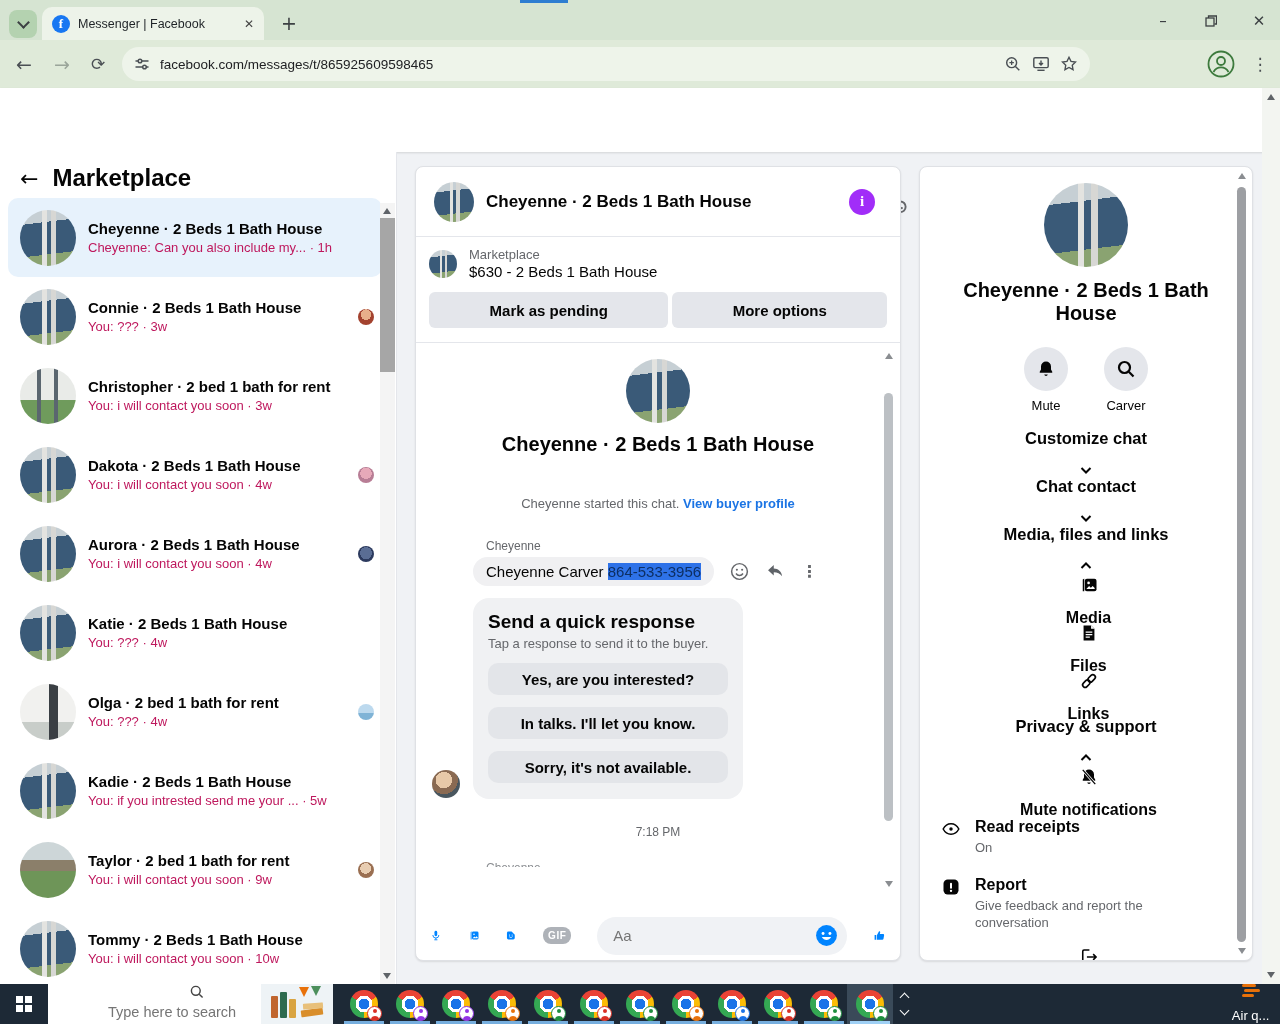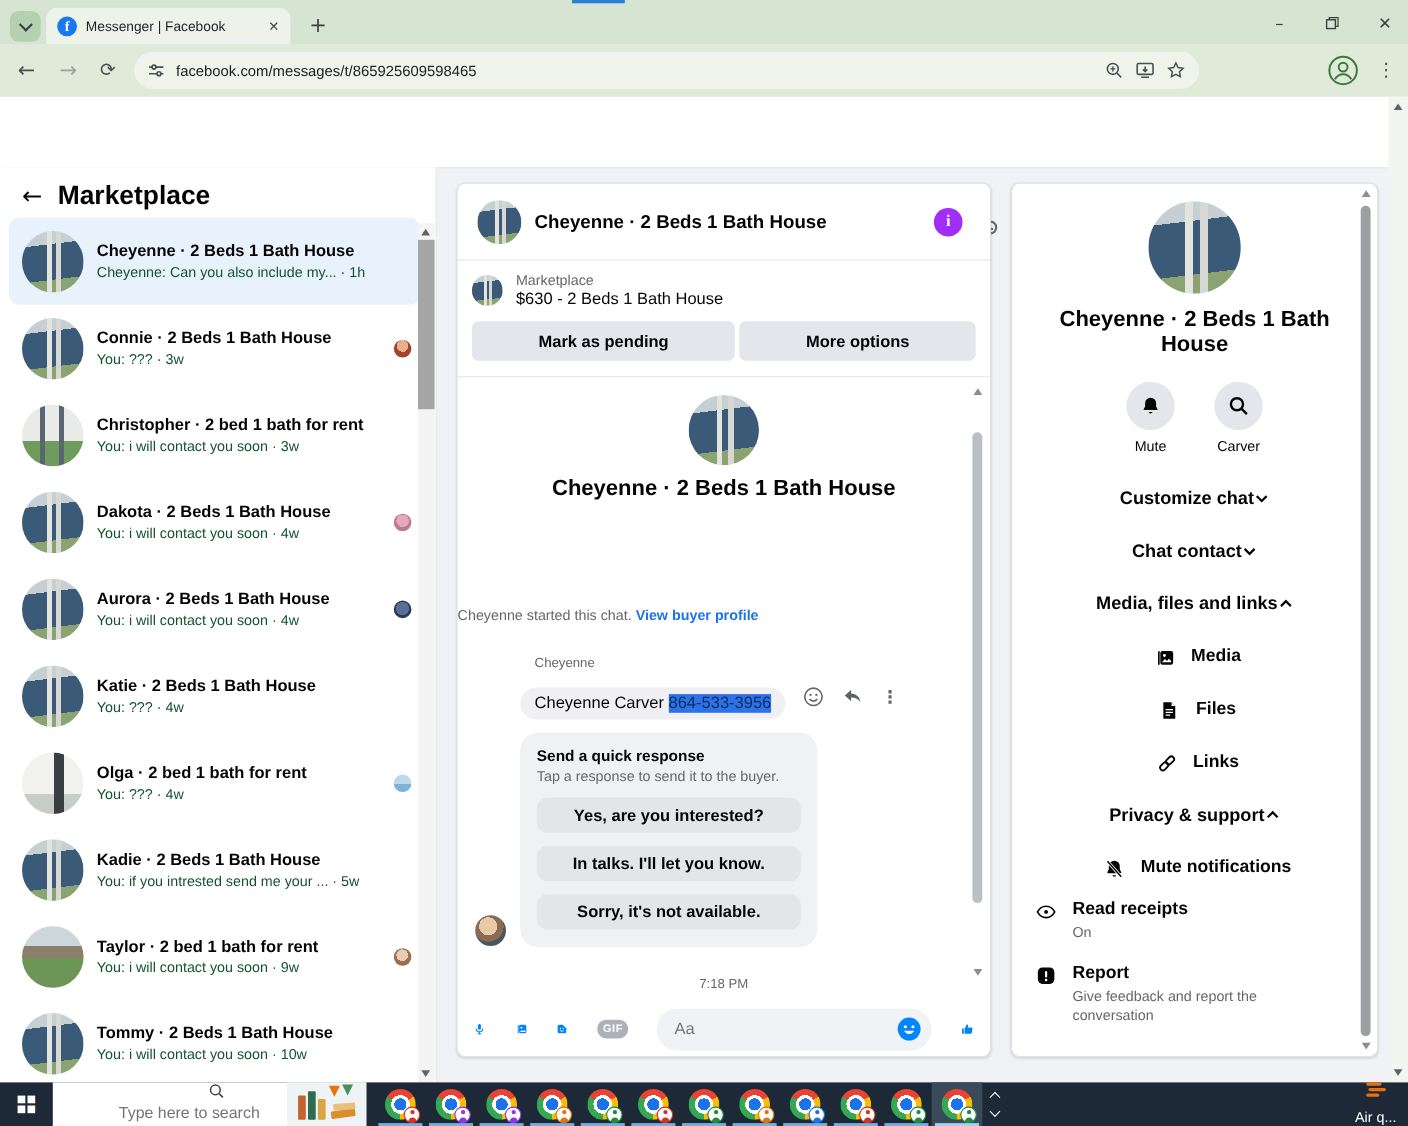--- a/index.html
+++ b/index.html
@@ -32,21 +32,21 @@
   .sidebar{position:absolute;left:0;top:152px;width:397px;height:832px;background:#fff;border-right:1px solid #e4e6eb;}
   .sbhead{display:flex;align-items:center;gap:14px;padding:12px 0 6px 20px;}
   .sbback{font-size:22px;color:#050505;}
   .sbtitle{font-size:24px;font-weight:bold;}
   .conv{position:relative;height:79px;display:flex;align-items:center;gap:12px;padding:0 36px 0 20px;}
   .conv.sel{background:#e7f2fc;border-radius:10px;margin:0 14px 0 8px;padding-left:12px;}
   .av{border-radius:50%;flex:none;}
   .av56{width:56px;height:56px;}
   .convtxt{min-width:0;flex:1;}
   .convtitle{font-size:15px;font-weight:600;color:#050505;white-space:nowrap;overflow:hidden;}
-  .convsub{font-size:13px;color:#14532d;margin-top:3px;white-space:nowrap;overflow:hidden;}
+  .convsub{font-size:13px;color:#be185d;margin-top:3px;white-space:nowrap;overflow:hidden;}
   .seen{position:absolute;right:22px;top:32px;width:16px;height:16px;border-radius:50%;}
   .av-house{background:linear-gradient(90deg,rgba(0,0,0,0) 0 40%,#e3e3e0 40% 48%,rgba(0,0,0,0) 48% 56%,#d7d7d4 56% 64%,rgba(0,0,0,0) 64%),linear-gradient(173deg,#c6cfd4 0 24%,#3a5a78 24% 76%,#8aa371 76%);}
   .av-house2{background:linear-gradient(90deg,rgba(0,0,0,0) 0 30%,#5a666f 30% 38%,rgba(0,0,0,0) 38% 60%,#5a666f 60% 68%,rgba(0,0,0,0) 68%),linear-gradient(180deg,#e9ebe8 0 58%,#6f9b5c 58%);}
   .av-house3{background:linear-gradient(90deg,rgba(0,0,0,0) 0 52%,#3a3f44 52% 68%,rgba(0,0,0,0) 68%),linear-gradient(180deg,#f1f1ef 0 68%,#c8cdc9 68%);}
   .av-house4{background:linear-gradient(180deg,#cdd6d8 0 32%,#8b7f6a 32% 52%,#6e9558 52%);}
   .av-person{background:radial-gradient(circle at 42% 36%,#e8c9a8 0 34%,#8a6a52 34% 58%,#49565e 58%);}
   .sc1{background:radial-gradient(circle at 50% 35%,#e8b08a 0 40%,#a3422e 40%);}
   .sc2{background:radial-gradient(circle at 50% 40%,#e7a9b9 0 45%,#b87d95 45%);}
   .sc3{background:radial-gradient(circle at 50% 45%,#5a6d94 0 50%,#2c3a5e 50%);}
   .sc4{background:linear-gradient(180deg,#bcd9ee 0 55%,#7fb3d6 55%);}
@@ -61,49 +61,49 @@
   .chattitle{font-size:17px;font-weight:bold;flex:1;}
   .infoicon{width:26px;height:26px;border-radius:50%;background:#a12df8;color:#fff;font-size:15px;font-weight:bold;font-family:"Liberation Serif",serif;display:flex;align-items:center;justify-content:center;}
   .banner{border-bottom:1px solid #e4e6eb;padding:10px 13px 14px;flex:none;}
   .bannerrow{display:flex;align-items:center;gap:12px;}
   .bsrc{font-size:13px;color:#65676b;}
   .bitem{font-size:15px;color:#050505;margin-top:1px;}
   .bbtns{display:flex;gap:4px;margin-top:12px;}
   .gbtn{height:36px;border-radius:6px;background:#e4e6eb;font-size:15px;font-weight:600;display:flex;align-items:center;justify-content:center;}
   .msgs{position:relative;flex:1;overflow:hidden;}
   .introname{font-size:20px;font-weight:bold;text-align:center;margin-top:10px;}
-  .metaline{font-size:13px;color:#65676b;margin-top:96px;}
+  .metaline{font-size:13px;color:#65676b;text-align:center;margin-top:40px;}
   .buyerlink{color:#1b74e4;font-weight:600;}
   .senderlbl{font-size:12px;color:#65676b;margin:28px 0 4px 70px;}
   .bubblerow{display:flex;align-items:center;gap:15px;margin-left:57px;}
-  .bubble{background:#f0f0f2;border-radius:16px;padding:6px 13px;font-size:15px;margin-top:12px;}
+  .bubble{background:#f0f0f2;border-radius:16px;padding:6px 13px;font-size:15px;}
   .selblue{background:#2e72e8;color:#0d2f63;}
   .quick{position:relative;margin:12px 0 0 57px;width:270px;background:#f0f1f3;border-radius:16px;padding:13px 15px 16px;}
-  .qtitle{font-size:14px;font-weight:bold;}
+  .qtitle{font-size:19px;font-weight:bold;}
   .qsub{font-size:13px;color:#65676b;margin-top:3px;}
   .qbtn{height:32px;border-radius:10px;background:#e3e5e9;font-size:15px;font-weight:600;display:flex;align-items:center;justify-content:center;margin-top:12px;}
   .qav{position:absolute;left:-41px;bottom:1px;width:28px;height:28px;border-radius:50%;}
   .tstamp{font-size:12px;color:#65676b;text-align:center;margin-top:26px;}
   .partial{height:6px;overflow:hidden;margin:22px 0 0 70px;font-size:12px;color:#8a8d91;}
   .chatscroll{position:absolute;right:5px;top:8px;bottom:8px;width:12px;}
   .cthumb{position:absolute;left:1px;width:9px;border-radius:5px;background:#bcc0c4;}
   .composer{height:49px;display:flex;align-items:center;gap:26px;padding:0 14px;flex:none;}
   .cinput{flex:1;height:38px;background:#f0f2f5;border-radius:19px;display:flex;align-items:center;padding:0 8px 0 14px;}
   .cinput input{border:none;background:rgba(0,0,0,0);outline:none;font-size:15px;flex:1;font-family:inherit;color:#050505;}
   .gifbadge{background:#aeb2b8;color:#fff;font-size:10px;font-weight:bold;border-radius:8px;padding:3px 5px;letter-spacing:.5px;}
   
   .detcard{left:919px;top:166px;width:334px;height:795px;overflow:hidden;}
   .detav{width:84px;height:84px;border-radius:50%;margin:16px auto 0;}
   .dettitle{font-size:20px;font-weight:bold;text-align:center;line-height:23px;margin-top:12px;}
   .detacts{display:flex;justify-content:center;gap:36px;margin-top:22px;}
   .detact{text-align:center;}
   .detcirc{width:44px;height:44px;border-radius:50%;background:#e4e6eb;display:flex;align-items:center;justify-content:center;margin:0 auto;}
   .detlbl{font-size:13px;margin-top:7px;}
   .dlist{margin-top:16px;padding:0 16px;}
-  .drow{height:48px;display:flex;align-items:center;justify-content:center;}
+  .drow{height:48px;display:flex;align-items:center;justify-content:space-between;flex-direction:column;}
   .drow .lab{font-size:16.5px;font-weight:600;}
   .irow{display:flex;align-items:flex-start;gap:14px;padding:0 0 0 5px;}
   .irow .ic{flex:none;margin-top:2px;}
   .ilab{font-size:16px;font-weight:700;}
   .isub{font-size:13px;color:#65676b;margin-top:3px;line-height:17px;}
   .panscroll{position:absolute;right:4px;top:6px;width:12px;}
   
   .pagescroll{position:absolute;right:0;top:88px;width:18px;height:896px;background:#f3f5f1;}
   
   .taskbar{position:absolute;left:0;top:984px;width:1280px;height:40px;background:#1d2936;display:flex;align-items:stretch;color:#fff;}

